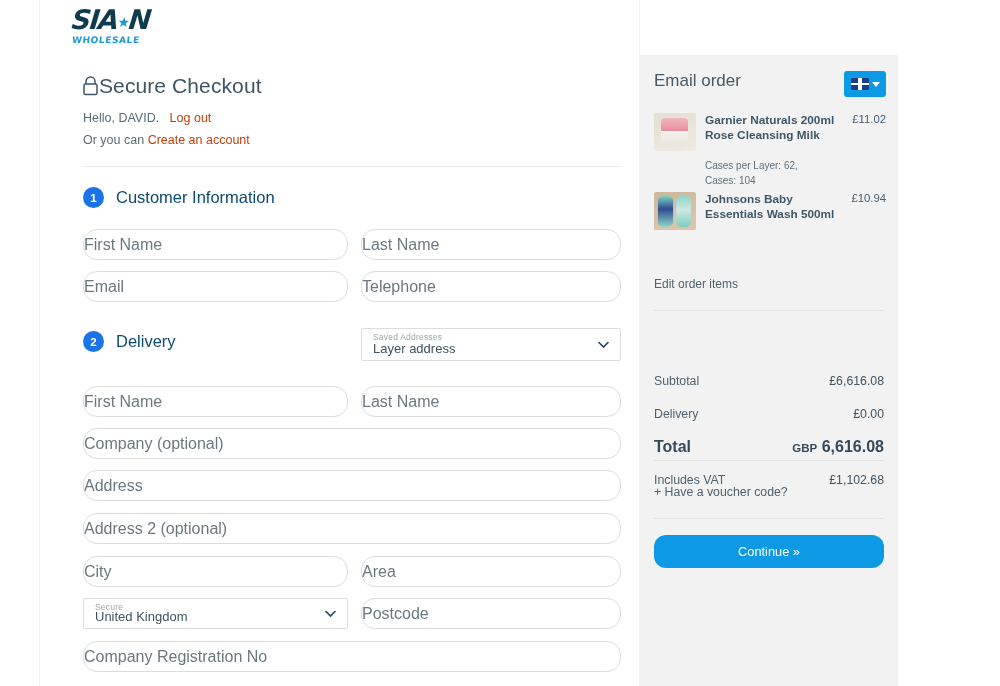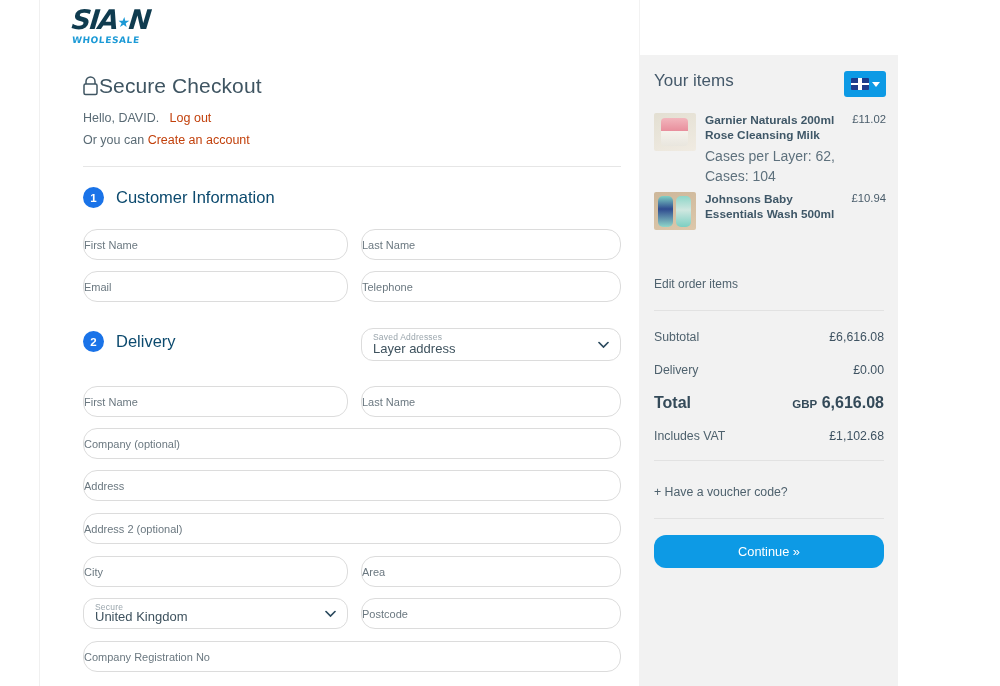--- a/index.html
+++ b/index.html
@@ -85,37 +85,37 @@
   }
   .sect-title { font-size: 16.5px; color: #0c4a6e; }
 
   
   .field {
     position: absolute;
     height: 31px;
     border: 1px solid #dcdcdc;
     background: #fff;
     border-radius: 14px;
-    font-size: 11px;
+    font-size: 16px;
     color: #596873;
     padding: 0 0;
     font-family: "Liberation Sans", sans-serif;
     outline: none;
   }
   .field::placeholder { color: #6b7880; opacity: 1; }
   .col-l { left: 42px; width: 265px; }
   .col-r { left: 320px; width: 260px; }
   .col-full { left: 42px; width: 538px; }
 
   
   .selwrap {
     position: absolute;
     border: 1px solid #dcdcdc;
     background: #fff;
-    border-radius: 12px;
+    border-radius: 2px;
   }
   .sel-label {
     position: absolute; left: 11px; top: 3px;
     font-size: 8.5px; color: #9aa5ac; letter-spacing: .2px;
   }
   .sel-value {
     position: absolute; left: 11px; bottom: 4px;
     font-size: 13px; color: #3e525e;
   }
   .chev {
@@ -187,32 +187,32 @@
   .item-body { flex: 1; position: relative; }
   .item-name {
     font-size: 11.8px; font-weight: bold; color: #3f5767;
     line-height: 1.28; width: 140px;
   }
   .item-price {
     position: absolute; right: 0; top: 0;
     font-size: 11.3px; color: #4a5d6b;
   }
   .item-meta {
-    font-size: 14px; color: #5e717d; margin-top: 3px; line-height: 1.45;
+    font-size: 10px; color: #5e717d; margin-top: 16px; line-height: 1.45;
   }
   .edit-link {
     position: absolute; left: 14px; top: 277px;
     font-size: 12px; color: #4f626e; cursor: pointer;
   }
   .sum-hr {
     position: absolute; left: 14px; width: 230px; height: 1px; background: #e2e2e2;
   }
   .row {
     position: absolute; left: 14px; width: 230px;
-    display: flex; justify-content: space-between; align-items: center;
+    display: flex; justify-content: space-between; align-items: center; margin-top: 44px;
   }
   .row .lbl { font-size: 12.3px; color: #4f626e; }
   .row .val { font-size: 12.3px; color: #3f5362; }
   .row.total .lbl { font-size: 16px; font-weight: bold; color: #344a59; }
   .row.total .val { font-size: 16px; font-weight: bold; color: #344a59; }
   .row.total .cur { font-size: 11.5px; font-weight: bold; }
   .voucher {
     position: absolute; left: 14px; top: 487px;
     font-size: 12.3px; color: #4f626e; cursor: pointer;
   }
@@ -294,21 +294,21 @@
       <svg class="chev" viewBox="0 0 11 7">
         <path d="M1 1 L5.5 5.5 L10 1" fill="none" stroke="#2b4a5e" stroke-width="1.7" stroke-linecap="round"></path>
       </svg>
     </div>
     <input class="field col-r" style="top: 598px;" placeholder="Postcode">
     <input class="field col-full" style="top: 641px;" placeholder="Company Registration No">
   </div>
 
   <div class="summary">
 
-    <div class="sum-head">Your items</div>
+    <div class="sum-head">Email order</div>
 
     <div class="flag-btn">
       <span class="flag"></span>
       <span class="flag-caret"></span>
     </div>
 
     <div class="item" style="top:58px;">
       <div class="thumb t1"></div>
       <div class="item-body">
         <div class="item-name">Garnier Naturals 200ml Rose Cleansing Milk</div>

